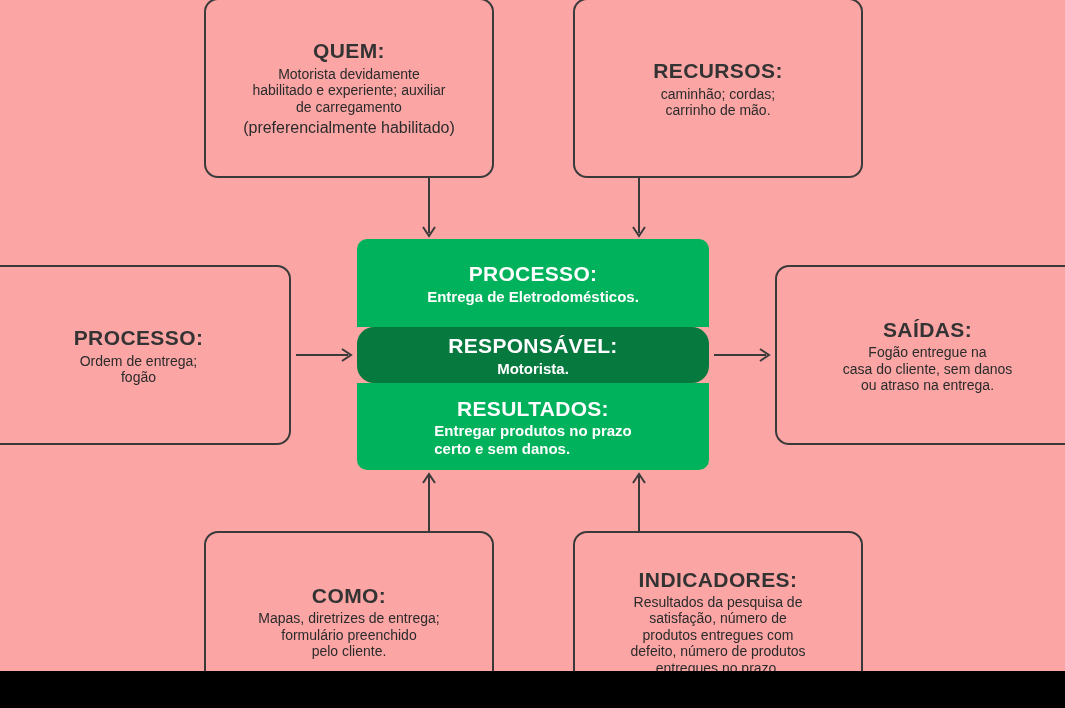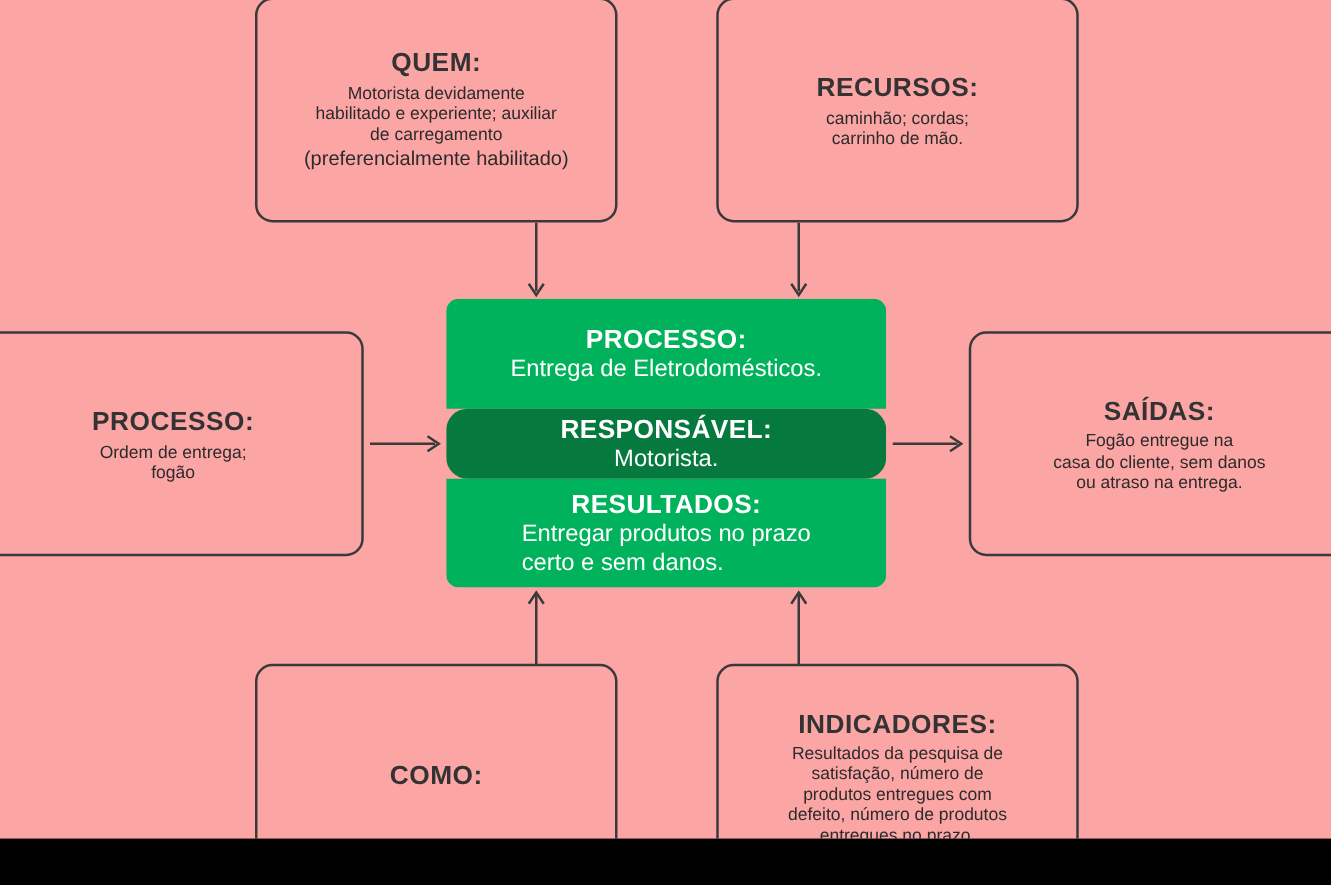--- a/index.html
+++ b/index.html
@@ -85,22 +85,22 @@
     box-sizing: border-box;
   }
   .green-sec .title {
     font-size: 21px;
     font-weight: bold;
     letter-spacing: 0.3px;
     line-height: 1.3;
     color: #ffffff;
   }
   .green-sec .body {
-    font-size: 19px;
-    font-weight: 400;
+    font-size: 15px;
+    font-weight: 700;
     line-height: 1.2;
     color: #ffffff;
     white-space: pre-line;
   }
   #sec-processo   { height: 88px;  background: #00b25c; }
   #sec-responsavel{ height: 56px;  background: #06793f; border-radius: 17px; }
   #sec-resultados { height: 87px;  background: #00b25c; }
 
   
   .arrow {
@@ -151,20 +151,23 @@
 
   <div class="card" id="card-saidas">
     <div class="title">SAÍDAS:</div>
     <div class="body">Fogão entregue na
 casa do cliente, sem danos
 ou atraso na entrega.</div>
   </div>
 
   <div class="card" id="card-como">
     <div class="title">COMO:</div>
+    <div class="body">Mapas, diretrizes de entrega;
+formulário preenchido
+pelo cliente.</div>
   </div>
 
   <div class="card" id="card-indicadores">
     <div class="title">INDICADORES:</div>
     <div class="body">Resultados da pesquisa de
 satisfação, número de
 produtos entregues com
 defeito, número de produtos
 entregues no prazo.</div>
   </div>

